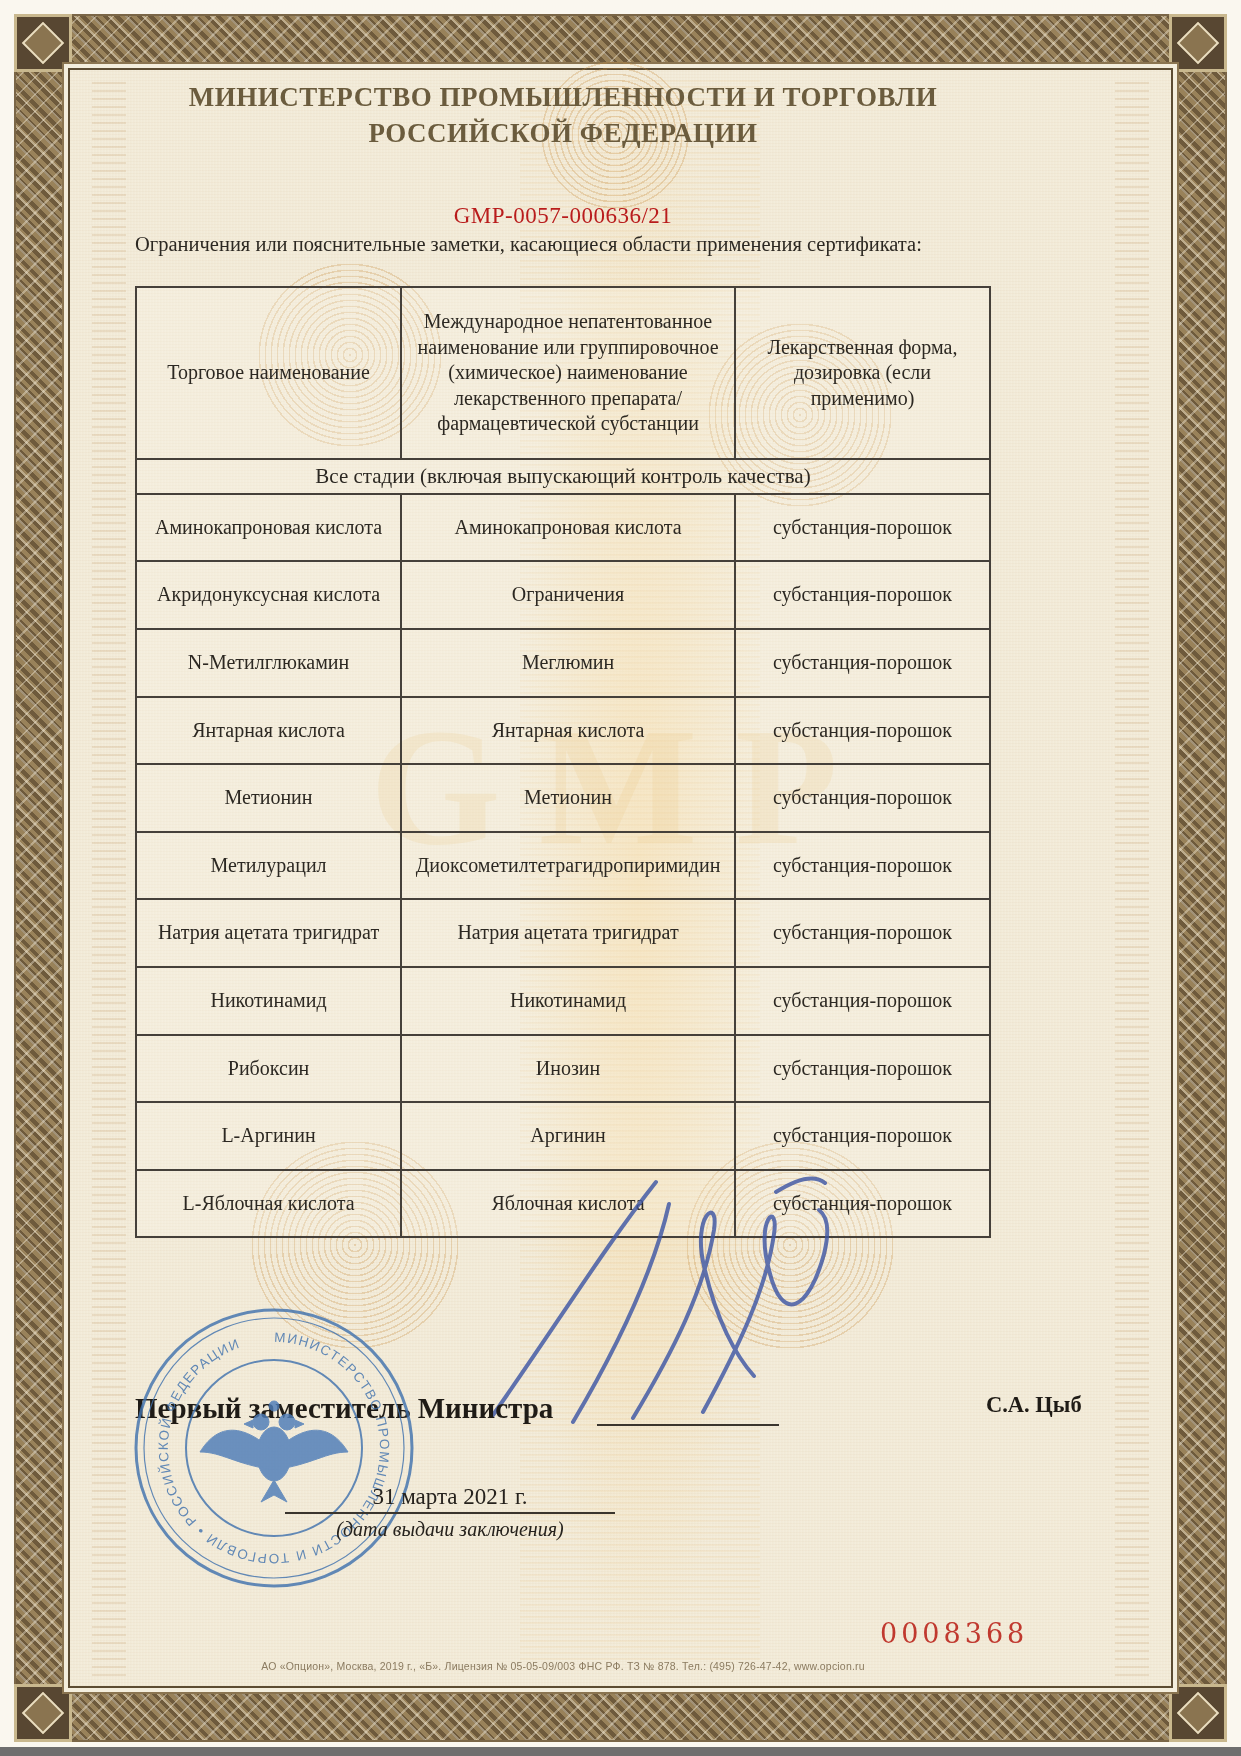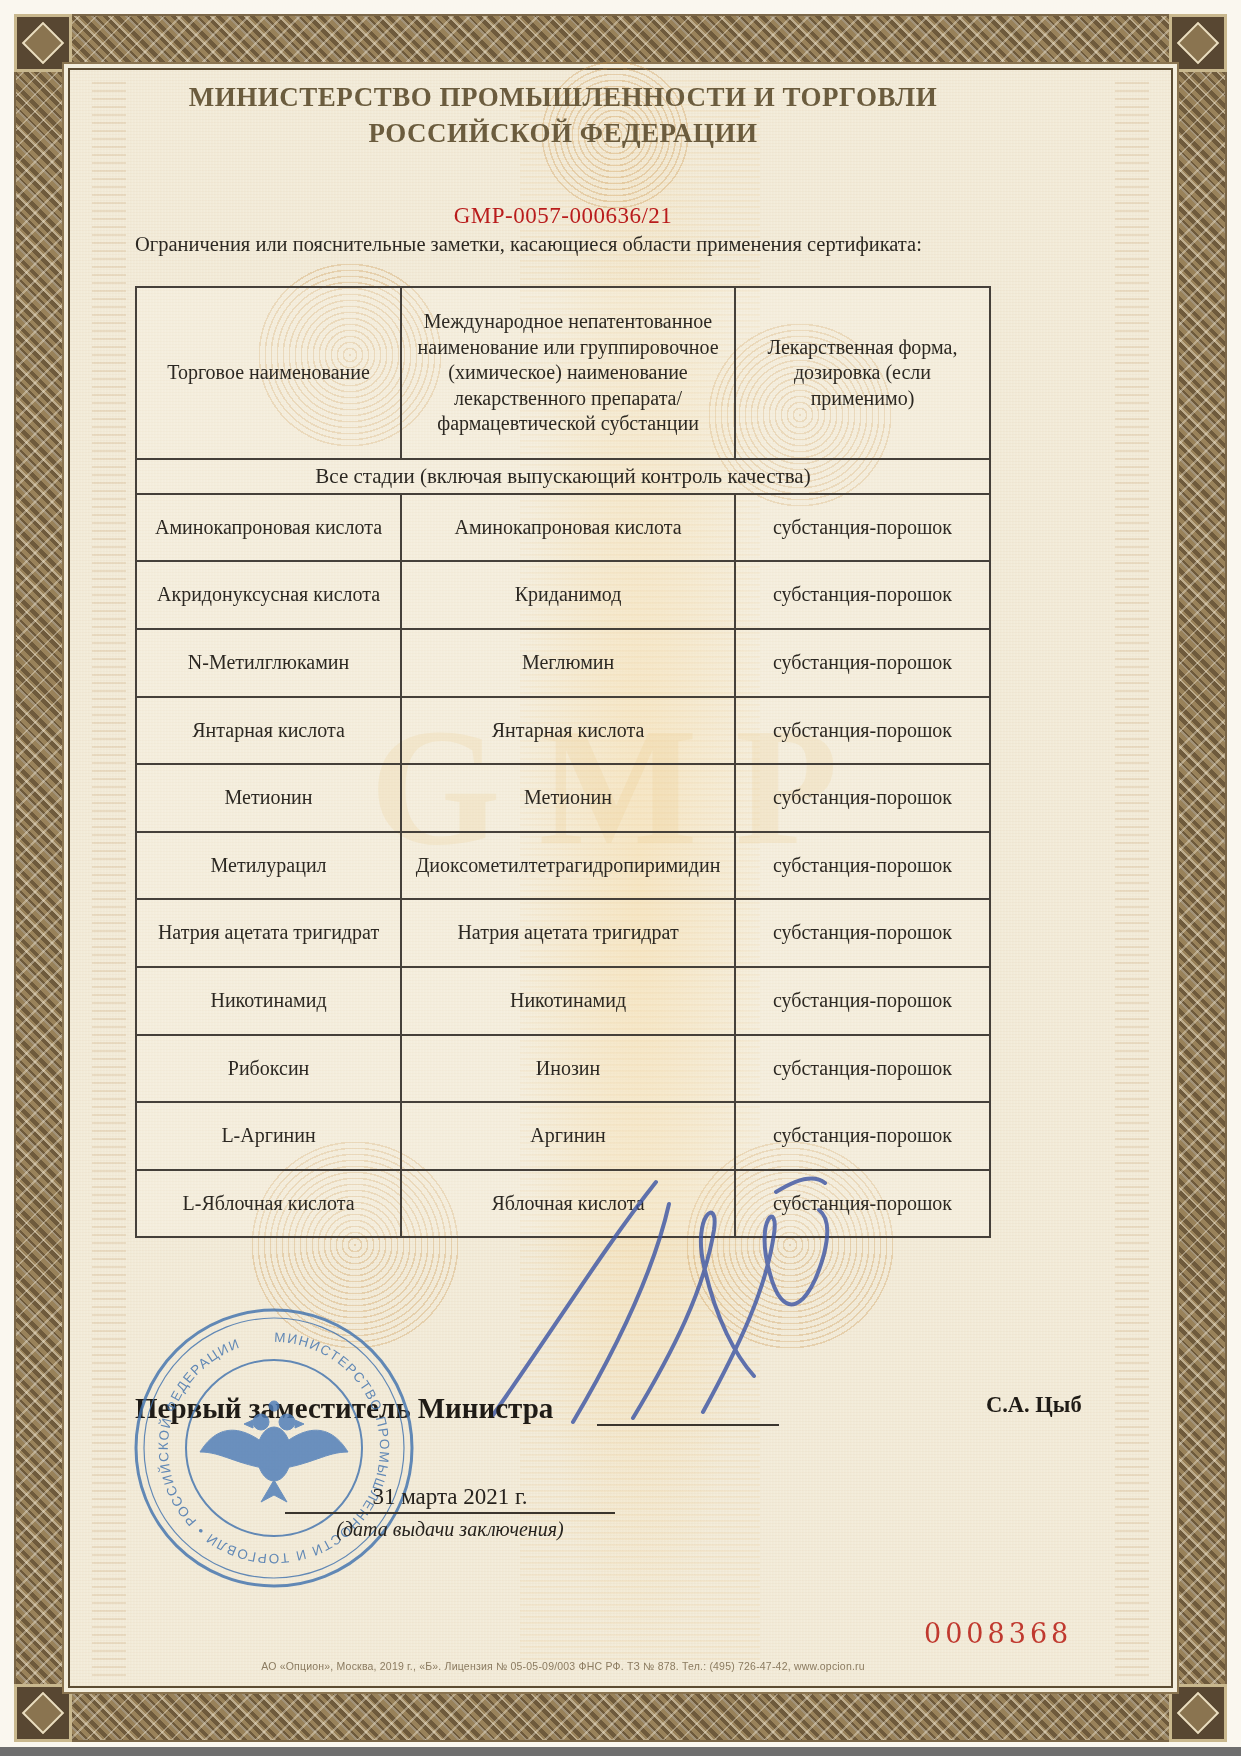--- a/index.html
+++ b/index.html
@@ -58,21 +58,21 @@
   .sig-title{position:absolute;left:135px;top:1392px;font-weight:bold;font-size:29px;color:#1f1b16;}
   .sig-line{position:absolute;left:597px;top:1424px;width:182px;border-bottom:2px solid #3a352e;}
   .sig-name{position:absolute;left:986px;top:1392px;font-weight:bold;font-size:22.5px;color:#1f1b16;}
   .date-wrap{position:absolute;left:285px;top:1484px;width:330px;text-align:center;}
   .date-text{font-size:23px;color:#26221d;}
   .date-underline{border-bottom:2px solid #3a352e;margin-top:2px;}
   .date-caption{margin-top:4px;font-style:italic;font-size:20px;color:#26221d;text-align:center;}
 
   
   .page-indicator{position:absolute;left:135px;top:1628px;width:856px;text-align:center;font-size:19px;color:#2c2822;}
-  .serial{position:absolute;left:880px;top:1618px;font-size:27px;letter-spacing:4px;color:#c0392f;font-family:"DejaVu Serif",serif;margin-left:44px;}
+  .serial{position:absolute;left:880px;top:1618px;font-size:27px;letter-spacing:4px;color:#c0392f;font-family:"DejaVu Serif",serif;}
   .print-info{position:absolute;left:135px;top:1660px;width:856px;text-align:center;
     font-family:"Liberation Sans",sans-serif;font-size:10.5px;color:#8b7b60;letter-spacing:.2px;}
   .scan-edge{position:absolute;left:0;bottom:0;width:100%;height:9px;background:#6e6e6e;}
 
   
   .stamp{position:absolute;left:128px;top:1302px;opacity:.82;}
   .signature-ink{position:absolute;left:478px;top:1160px;opacity:.9;}
 </style>
 </head>
 <body>
@@ -125,21 +125,21 @@
         </tr>
       </thead>
       <tbody>
         <tr>
           <td>Аминокапроновая кислота</td>
           <td>Аминокапроновая кислота</td>
           <td>субстанция-порошок</td>
         </tr>
         <tr>
           <td>Акридонуксусная кислота</td>
-          <td>Криданимод</td>
+          <td>Ограничения</td>
           <td>субстанция-порошок</td>
         </tr>
         <tr>
           <td>N-Метилглюкамин</td>
           <td>Меглюмин</td>
           <td>субстанция-порошок</td>
         </tr>
         <tr>
           <td>Янтарная кислота</td>
           <td>Янтарная кислота</td>

